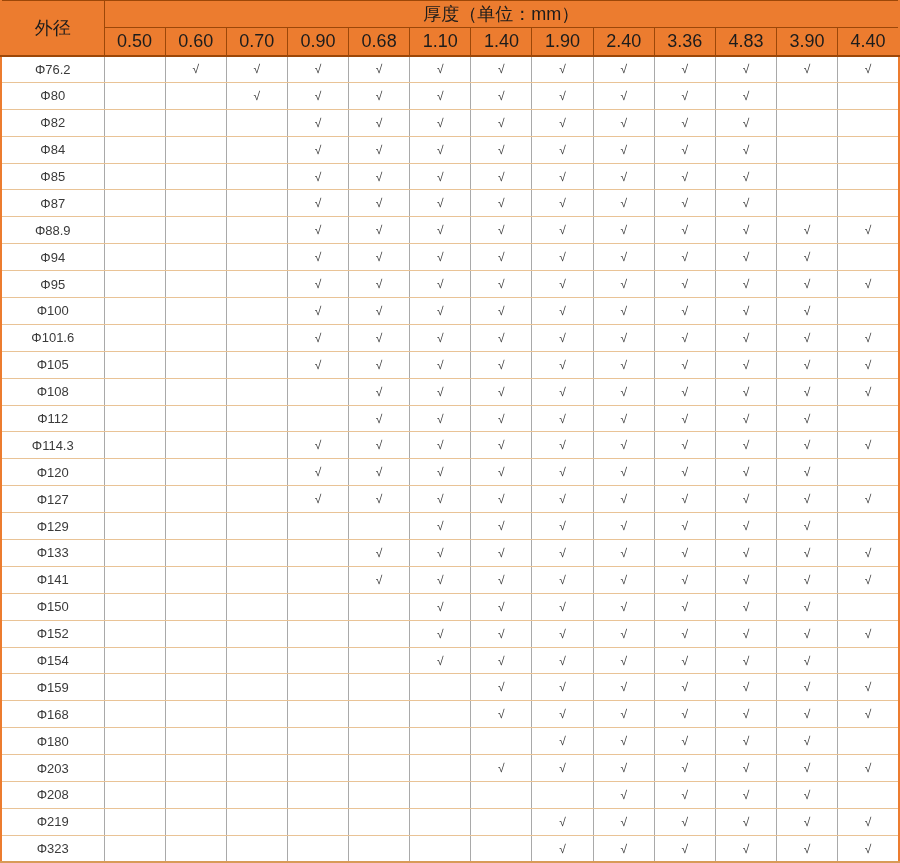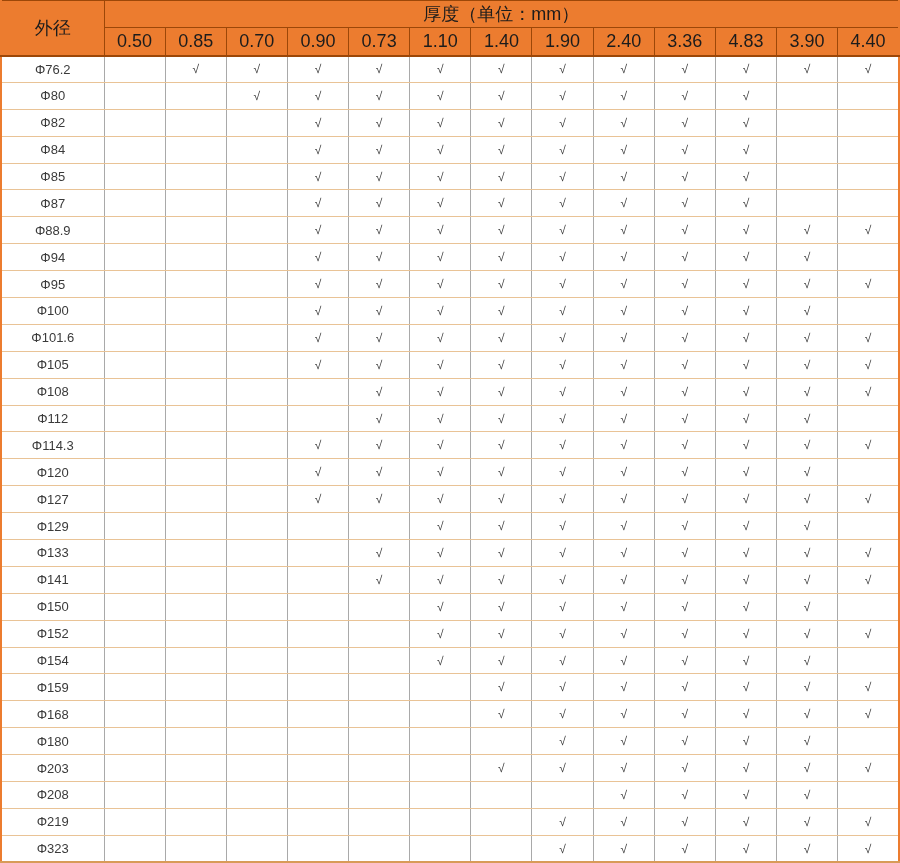--- a/index.html
+++ b/index.html
@@ -59,24 +59,24 @@
       <col class="diam-col">
     </colgroup>
     <thead>
       <tr class="group-row">
         <th class="corner" rowspan="2">外径</th>
         <th colspan="13">厚度（单位：mm）</th>
       </tr>
       <tr class="vals-row">
 
       <th>0.50</th>
-          <th>0.85</th>
+          <th>0.60</th>
           <th>0.70</th>
           <th>0.90</th>
-          <th>0.73</th>
+          <th>0.68</th>
           <th>1.10</th>
           <th>1.40</th>
           <th>1.90</th>
           <th>2.40</th>
           <th>3.36</th>
           <th>4.83</th>
           <th>3.90</th>
           <th>4.40</th>
         </tr>
     </thead>

